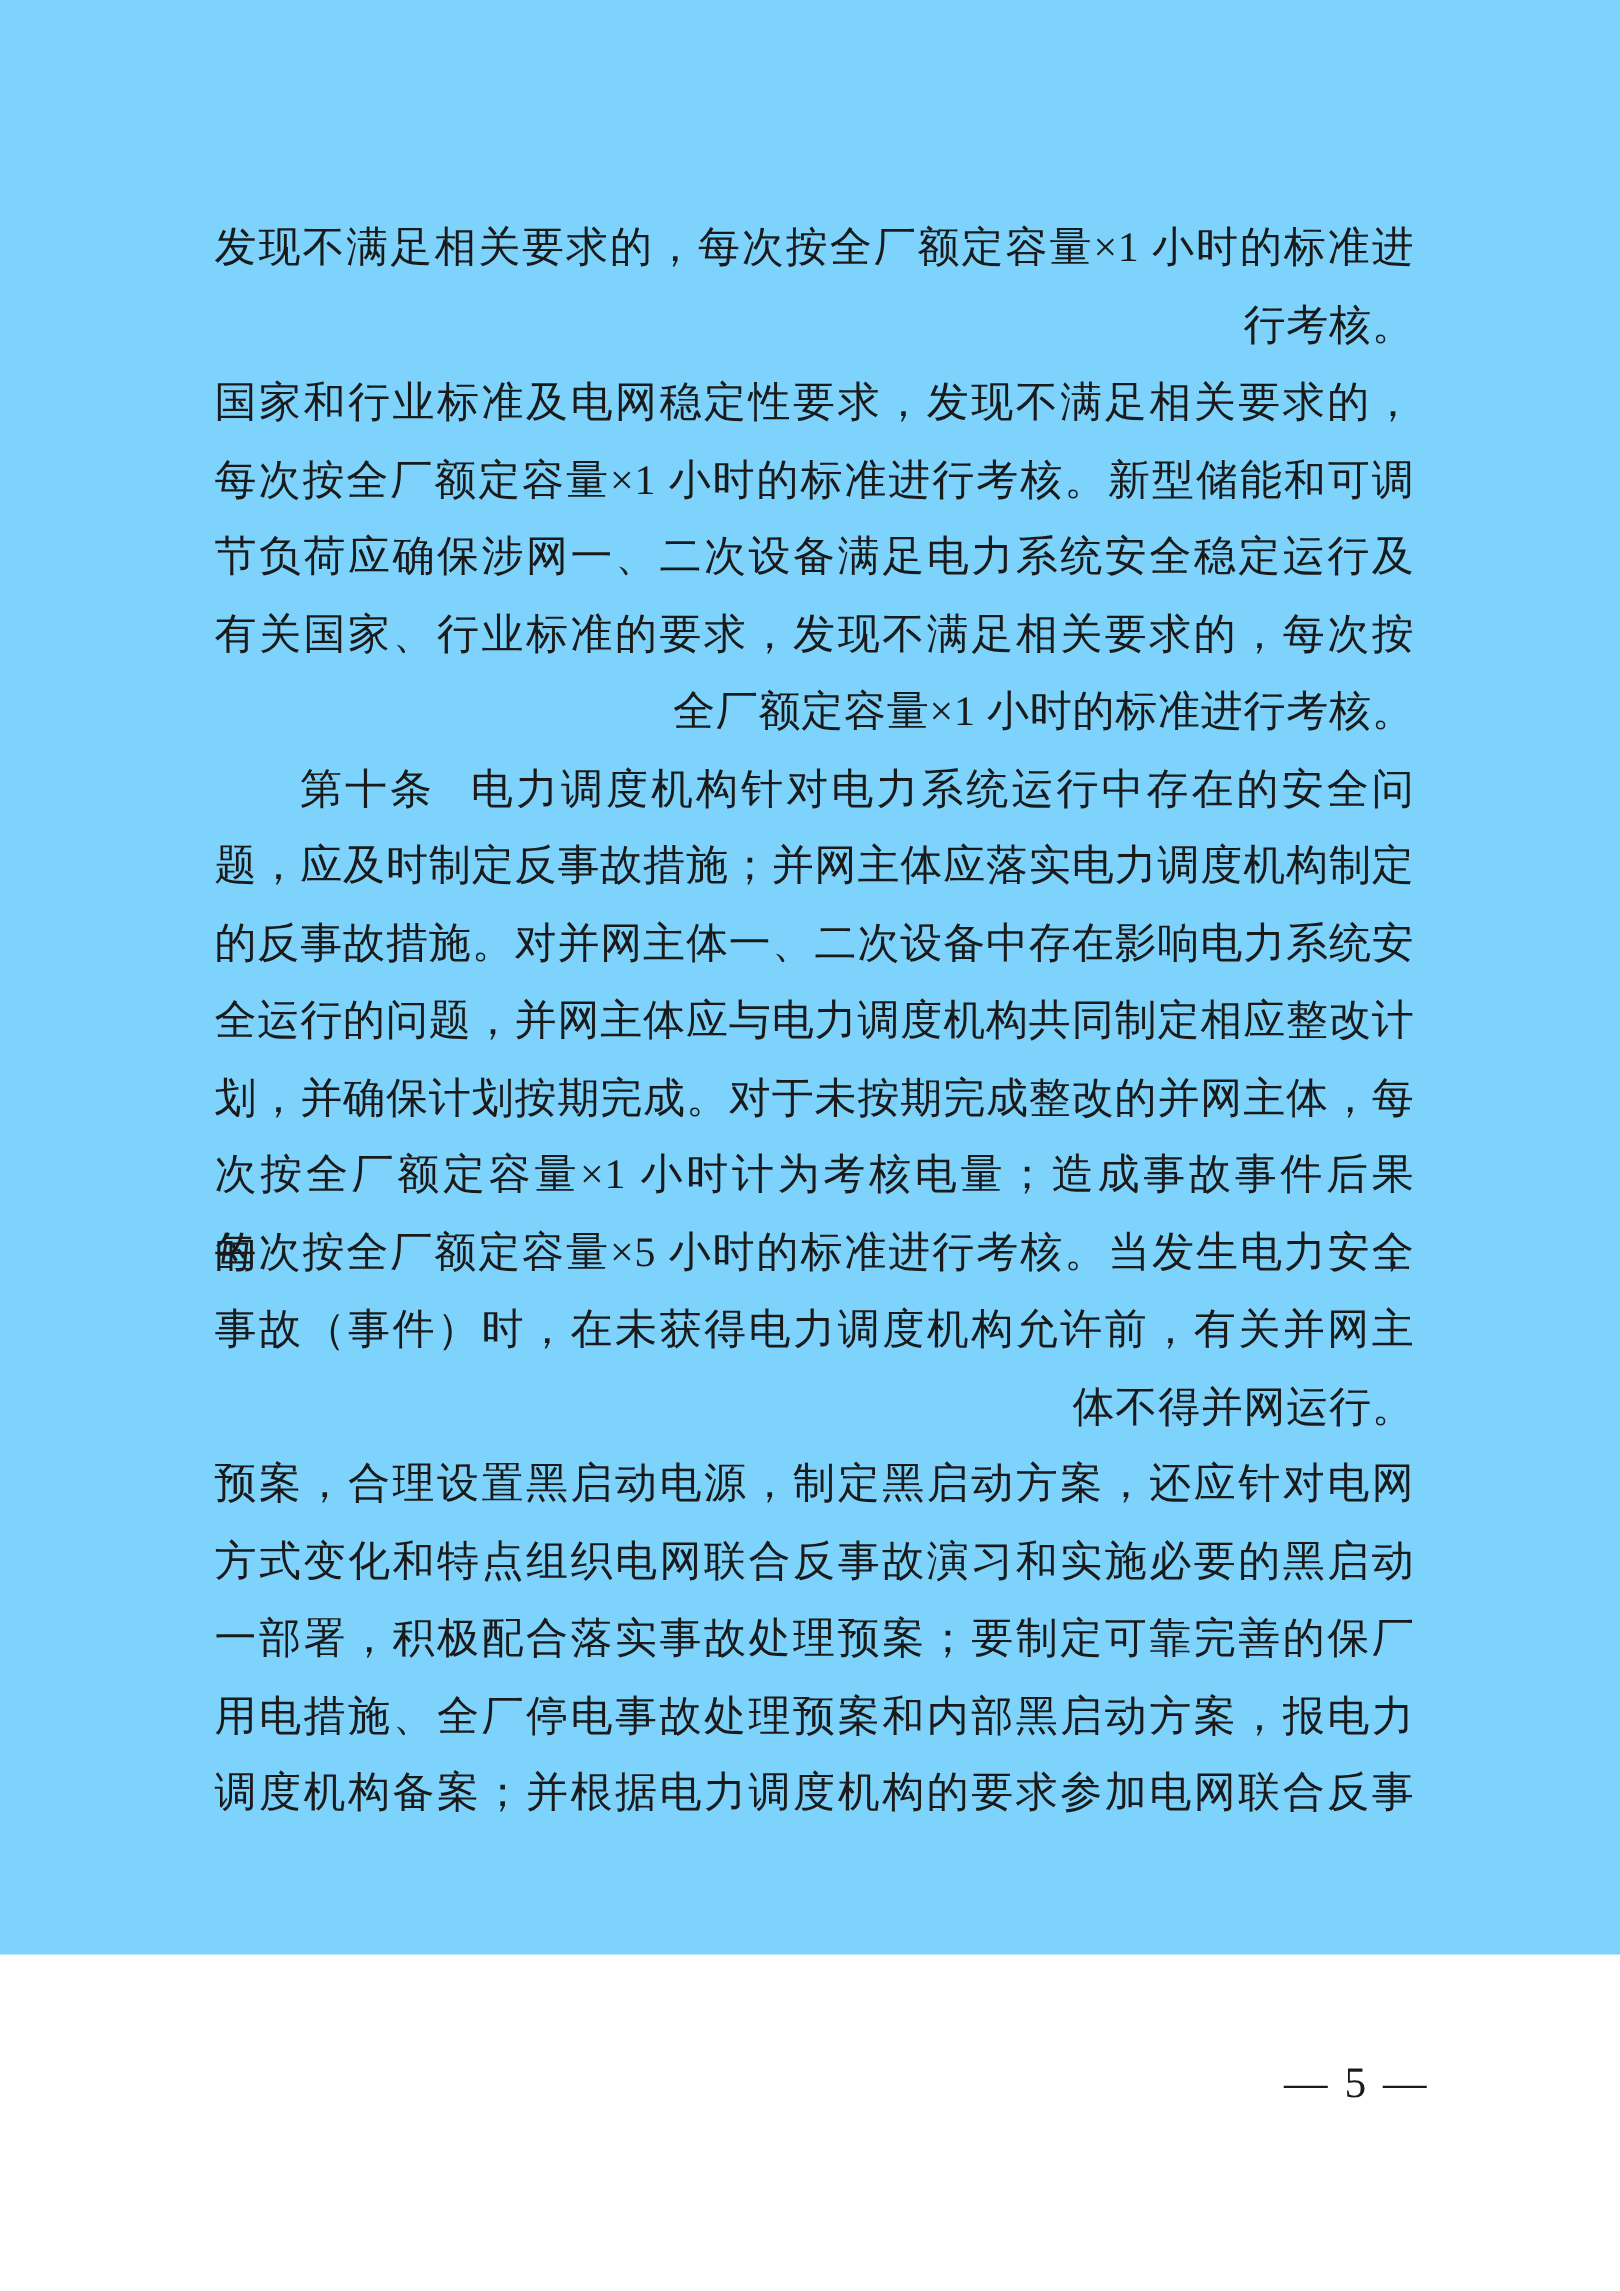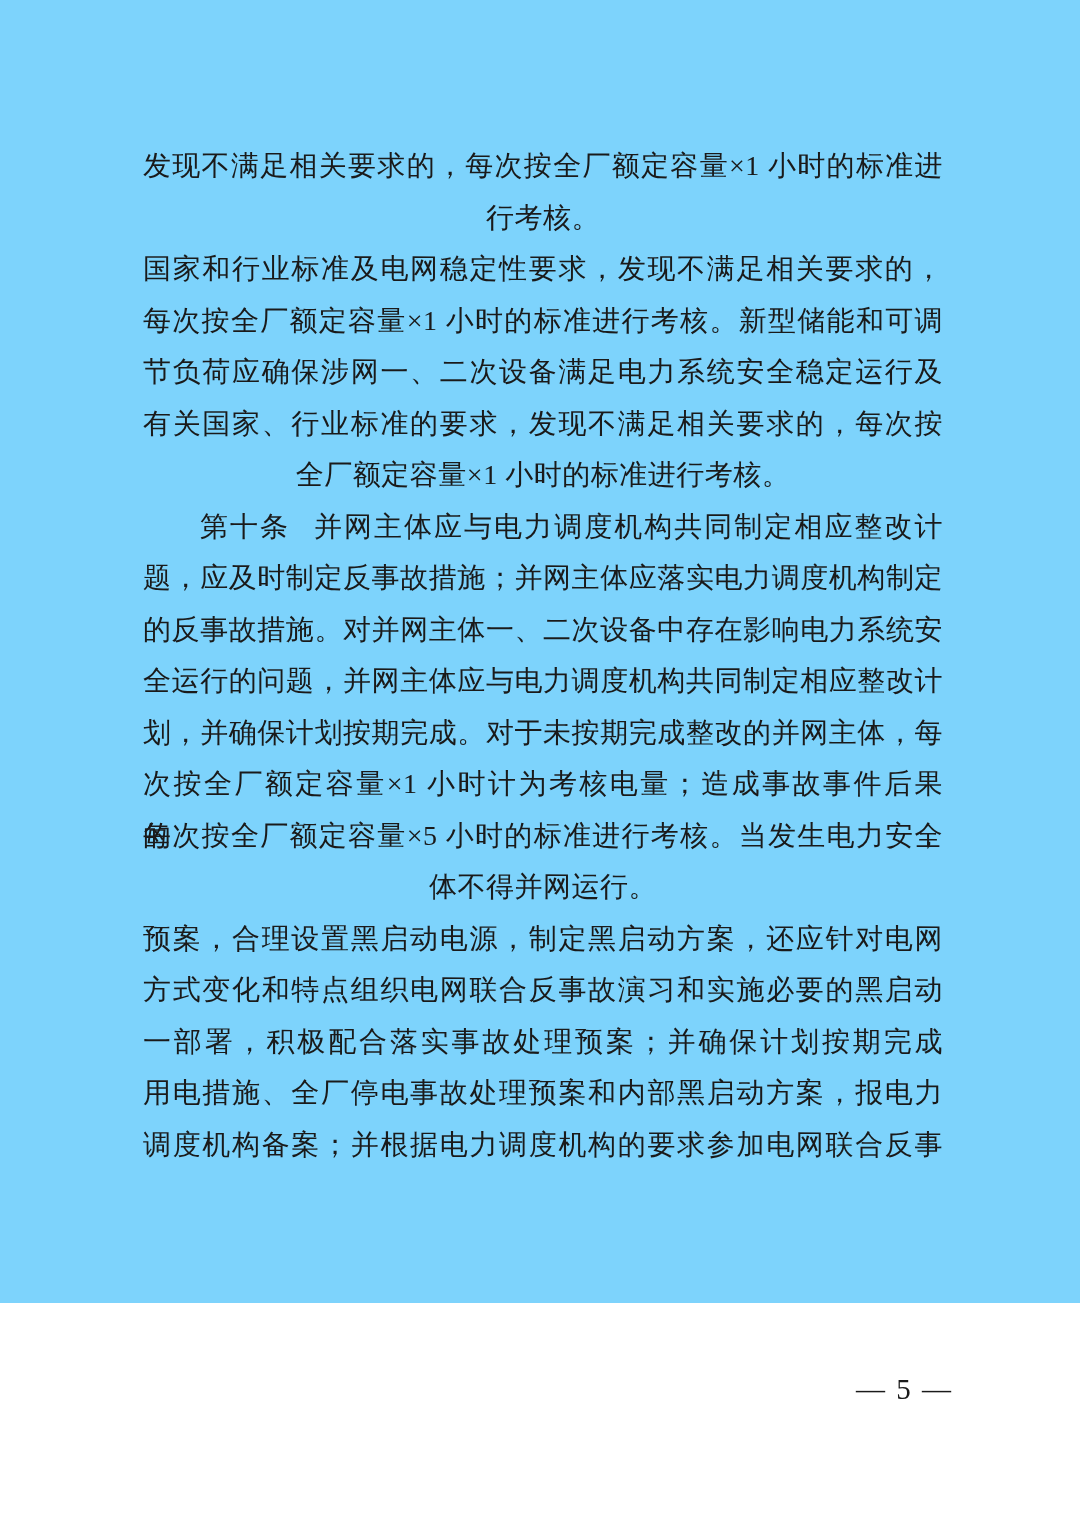--- a/index.html
+++ b/index.html
@@ -36,21 +36,21 @@
     letter-spacing: 0.5px;
     white-space: normal;
     overflow: visible;
     color: #1a1a1a;
   }
   .text-line.justify {
     text-align: justify;
     text-align-last: justify;
   }
   .text-line.no-justify {
-    text-align: center;
+    text-align: right;
   }
   .text-line.indent {
     text-indent: 57px;
   }
   .bold-lead {
     font-weight: normal;
     margin-right: 0.85em;
   }
   .page-footer {
     position: absolute;
@@ -67,28 +67,29 @@
 
 <div class="page">
   <div class="doc-body" id="doc-body">
       <div class="text-line justify">发现不满足相关要求的，每次按全厂额定容量×1 小时的标准进</div>
       <div class="text-line no-justify">行考核。</div>
       <div class="text-line justify">国家和行业标准及电网稳定性要求，发现不满足相关要求的，</div>
       <div class="text-line justify">每次按全厂额定容量×1 小时的标准进行考核。新型储能和可调</div>
       <div class="text-line justify">节负荷应确保涉网一、二次设备满足电力系统安全稳定运行及</div>
       <div class="text-line justify">有关国家、行业标准的要求，发现不满足相关要求的，每次按</div>
       <div class="text-line no-justify">全厂额定容量×1 小时的标准进行考核。</div>
-      <div class="text-line justify indent"><span class="bold-lead">第十条</span><span>并网主体应与电力调度机构共同制定相应整改计</span></div>
+      <div class="text-line justify indent"><span class="bold-lead">第十条</span><span>电力调度机构针对电力系统运行中存在的安全问</span></div>
       <div class="text-line justify">题，应及时制定反事故措施；并网主体应落实电力调度机构制定</div>
       <div class="text-line justify">的反事故措施。对并网主体一、二次设备中存在影响电力系统安</div>
       <div class="text-line justify">全运行的问题，并网主体应与电力调度机构共同制定相应整改计</div>
       <div class="text-line justify">划，并确保计划按期完成。对于未按期完成整改的并网主体，每</div>
       <div class="text-line justify">次按全厂额定容量×1 小时计为考核电量；造成事故事件后果的，</div>
       <div class="text-line justify">每次按全厂额定容量×5 小时的标准进行考核。当发生电力安全</div>
+      <div class="text-line justify">事故（事件）时，在未获得电力调度机构允许前，有关并网主</div>
       <div class="text-line no-justify">体不得并网运行。</div>
       <div class="text-line justify">预案，合理设置黑启动电源，制定黑启动方案，还应针对电网</div>
       <div class="text-line justify">方式变化和特点组织电网联合反事故演习和实施必要的黑启动</div>
-      <div class="text-line justify">一部署，积极配合落实事故处理预案；并确保计划按期完成</div>
+      <div class="text-line justify">一部署，积极配合落实事故处理预案；要制定可靠完善的保厂</div>
       <div class="text-line justify">用电措施、全厂停电事故处理预案和内部黑启动方案，报电力</div>
       <div class="text-line justify">调度机构备案；并根据电力调度机构的要求参加电网联合反事</div>
     </div>
   <div class="page-footer">— 5 —</div>
 </div>
 
 </body></html>

